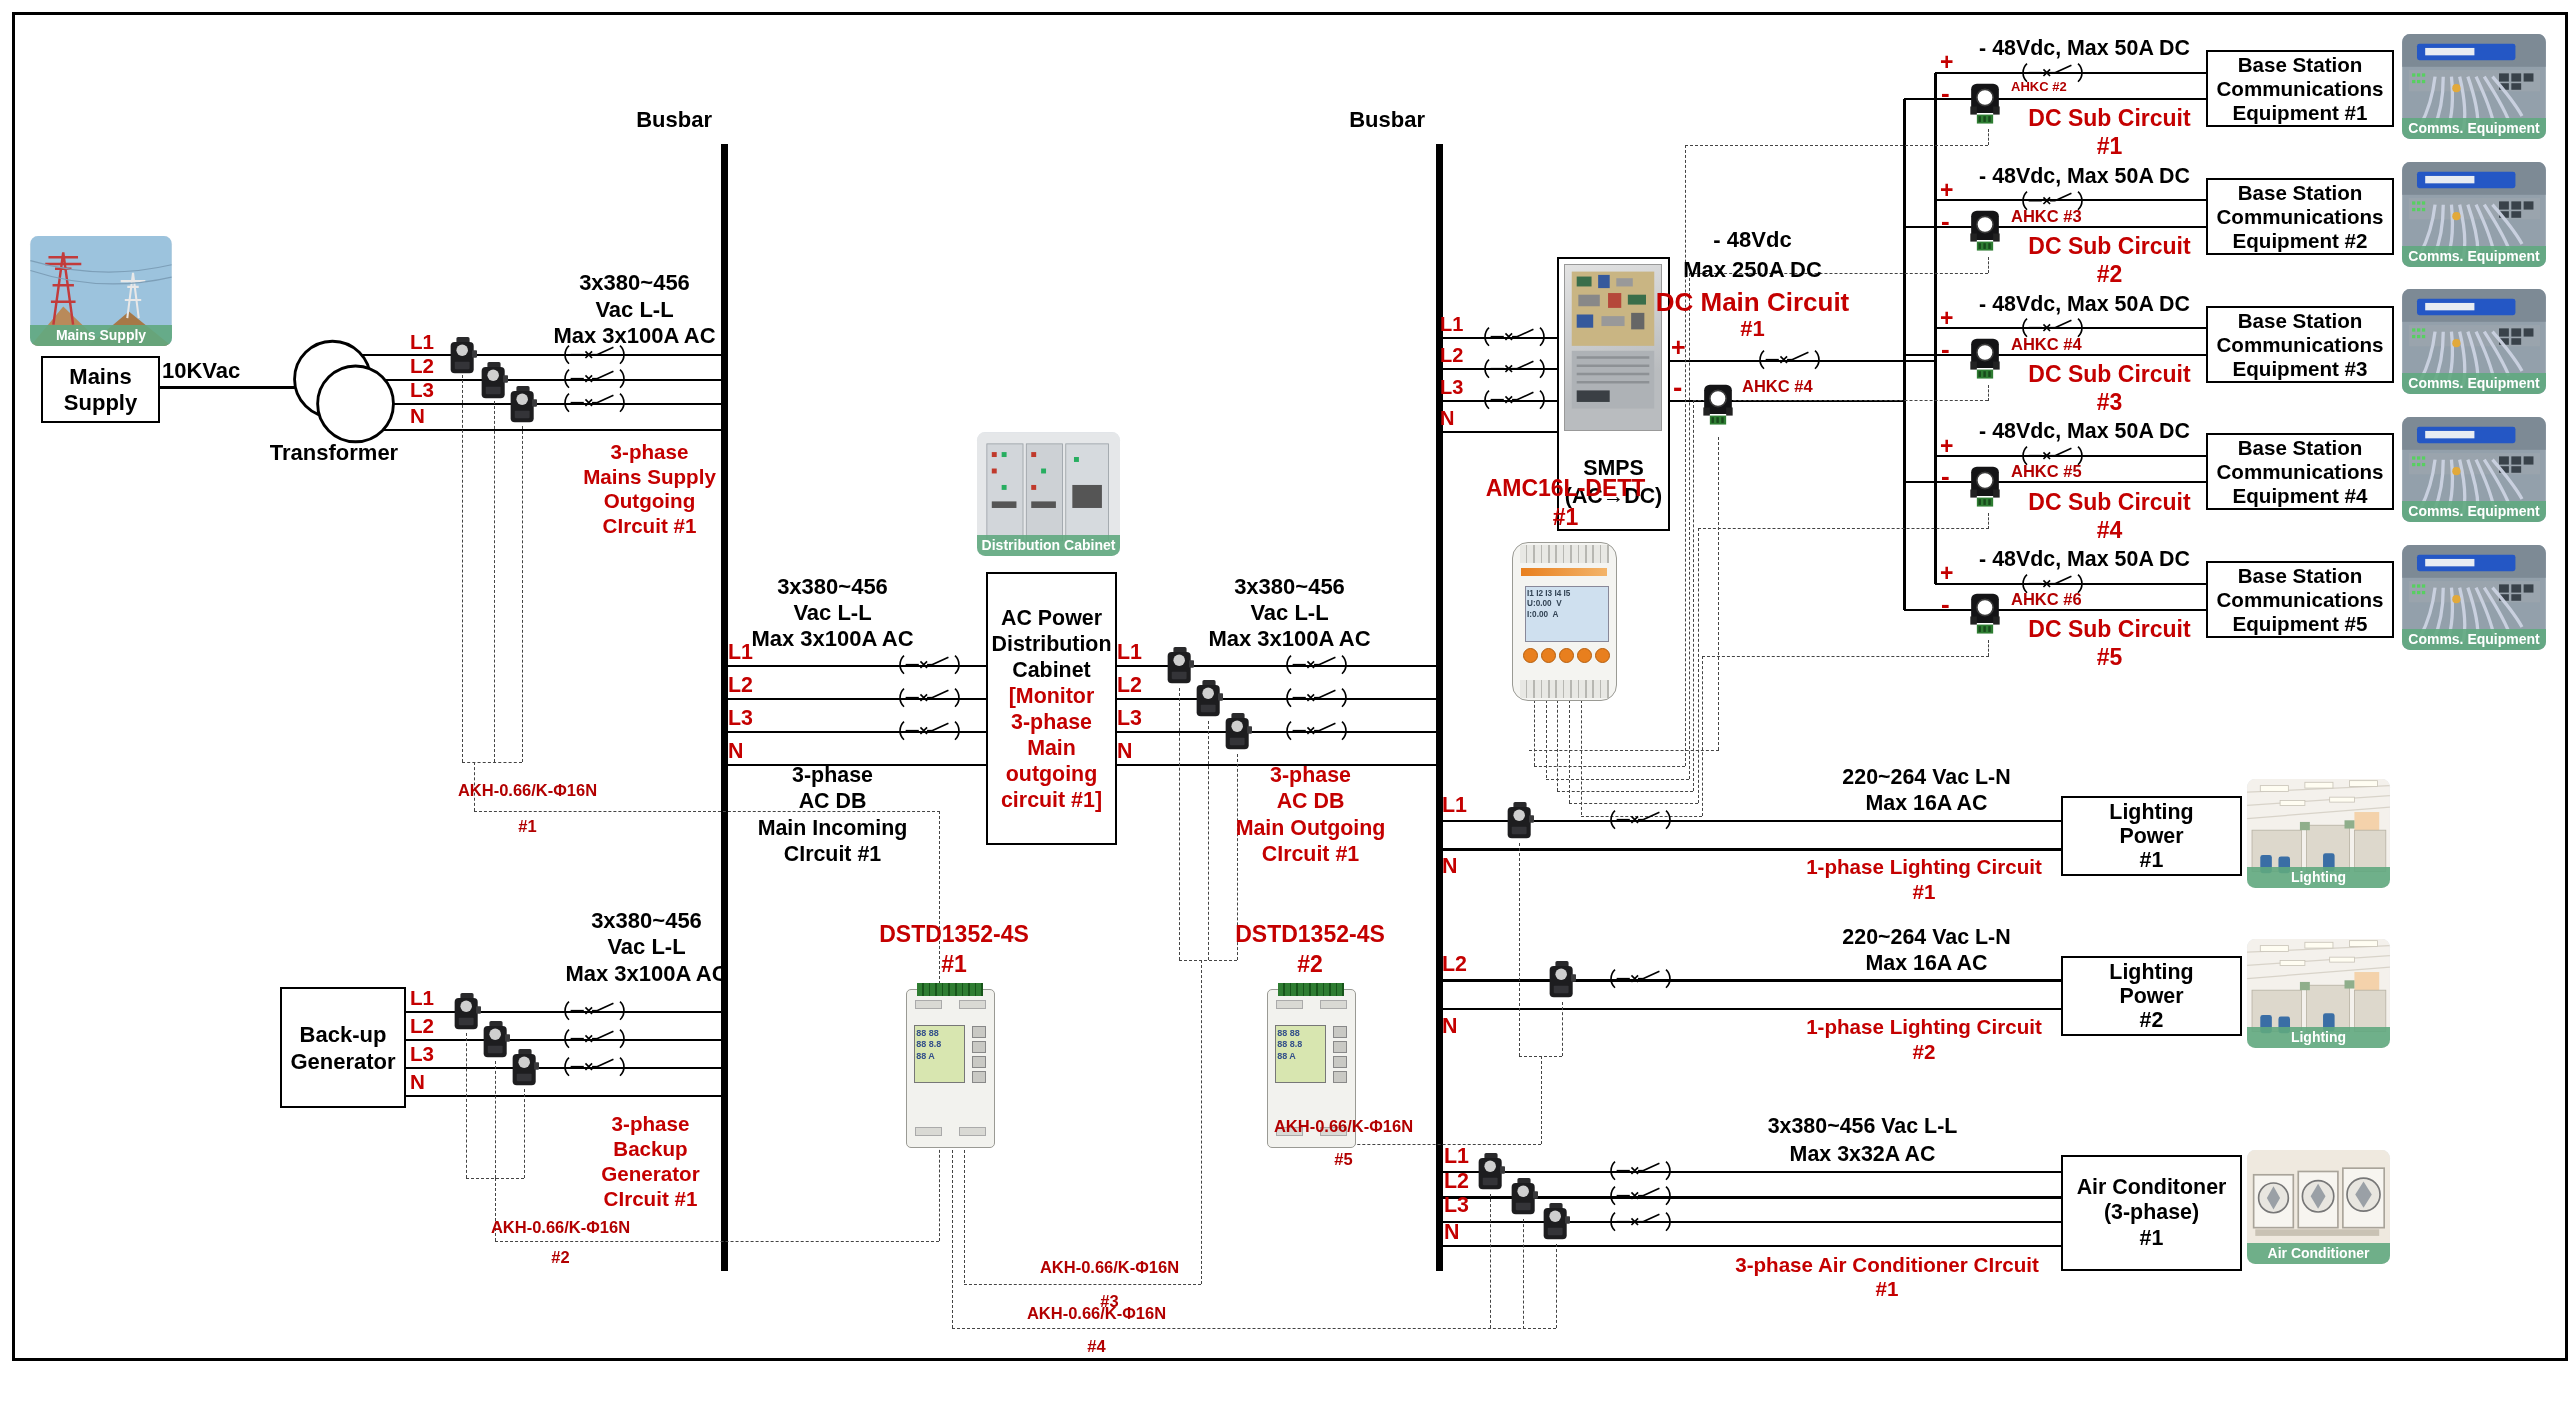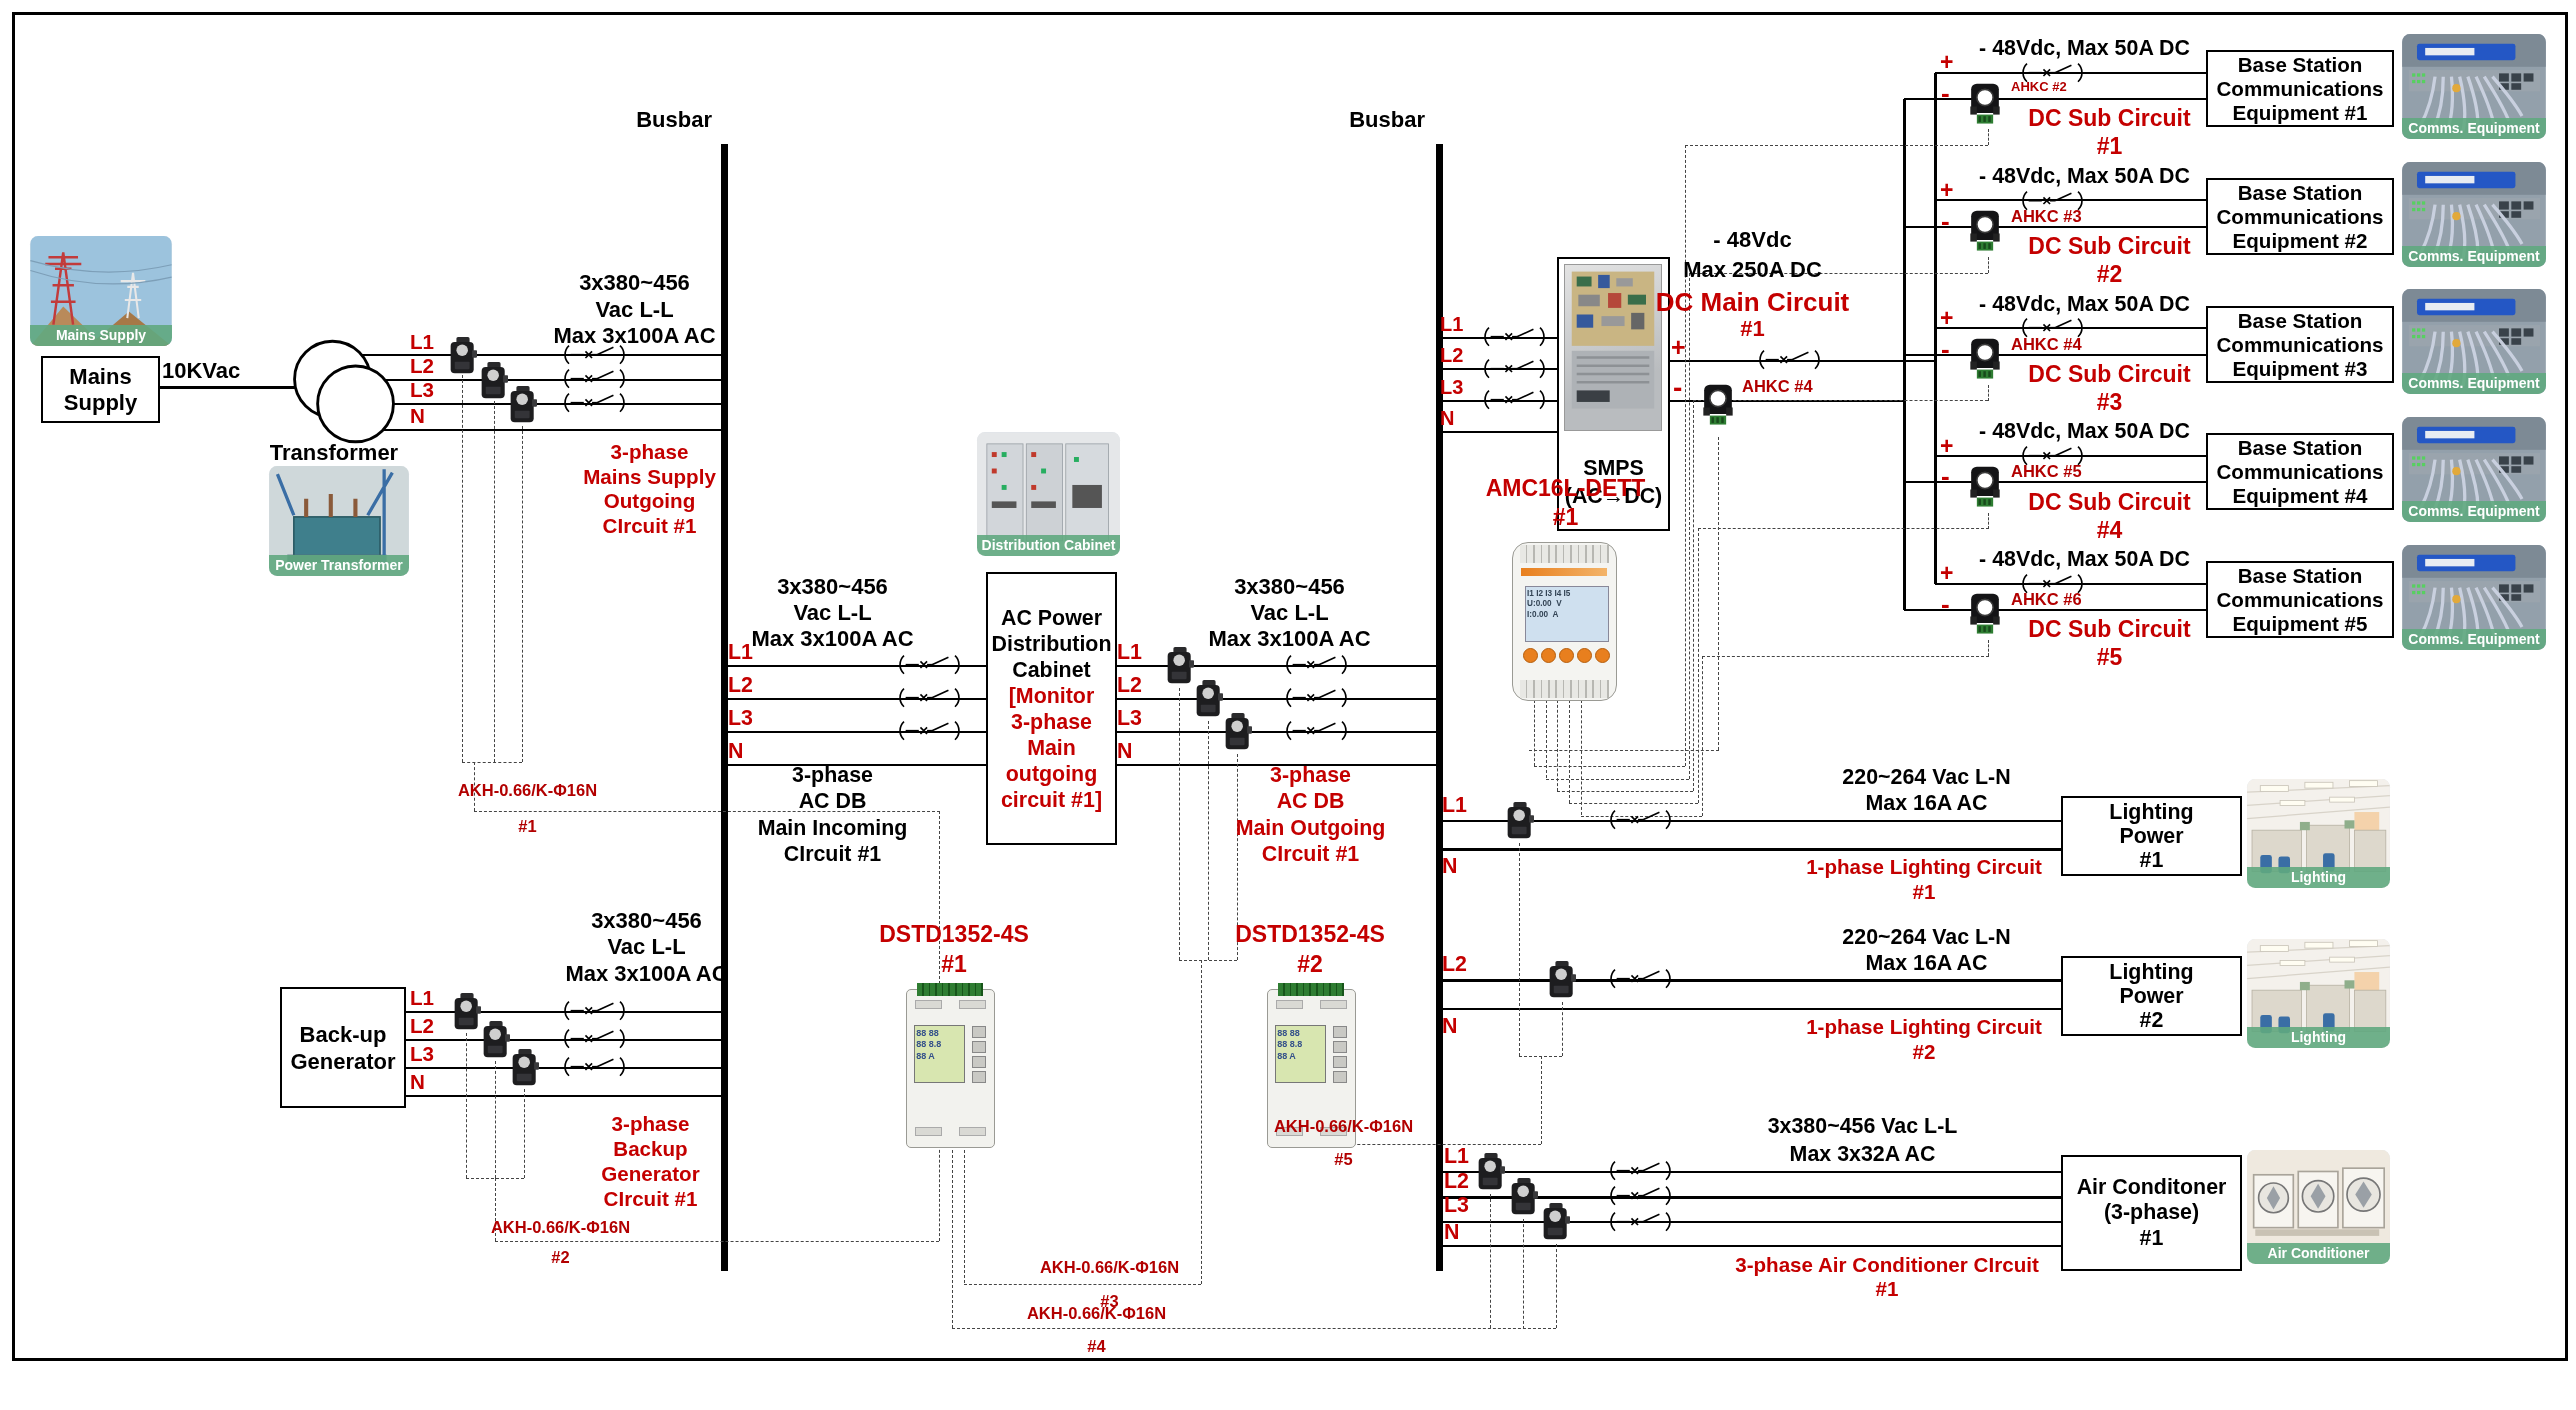--- a/index.html
+++ b/index.html
@@ -168,32 +168,20 @@
   <div class="box" style="left:41px;top:356px;width:115px;height:63px;font-size:22px;line-height:26px;">
     <div>Mains</div>
     <div>Supply</div>
   </div>
   <div class="t" style="left:162px;top:358px;font-size:22px;">10KVac</div>
   <svg style="position:absolute;left:287px;top:333px;" width="114" height="117" viewBox="0 0 138 142">
     <circle cx="55" cy="56" r="46" fill="#fff" stroke="#000" stroke-width="3.5"></circle>
     <circle cx="83" cy="86" r="46" fill="#fff" stroke="#000" stroke-width="3.5"></circle>
   </svg>
   <div class="t c" style="left:264px;top:440px;width:140px;font-size:22px;">Transformer</div>
-  <div class="photo" style="left:269px;top:466px;width:140px;height:110px;">
-    <svg width="140" height="110" viewBox="0 0 170 134">
-        <rect width="170" height="134" fill="#cfd8da"></rect>
-        <rect x="30" y="62" width="105" height="52" fill="#3f7f8c" stroke="#2a5a64" stroke-width="2"></rect>
-        <rect x="22" y="108" width="121" height="10" fill="#55707a"></rect>
-        <line x1="45" y1="62" x2="45" y2="40" stroke="#8a5a3a" stroke-width="5"></line>
-        <line x1="75" y1="62" x2="75" y2="34" stroke="#8a5a3a" stroke-width="5"></line>
-        <line x1="105" y1="62" x2="105" y2="40" stroke="#8a5a3a" stroke-width="5"></line>
-        <path d="M10 10 L30 60 M150 8 L120 60 M140 4 L140 120" stroke="#3a6ea5" stroke-width="4" fill="none"></path>
-      </svg>
-    <div class="cap">Power Transformer</div>
-  </div>
   <div class="t red" style="left:410px;top:330px;font-size:20.6px;">L1</div>
   <div class="t red" style="left:410px;top:354px;font-size:20.6px;">L2</div>
   <div class="t red" style="left:410px;top:378px;font-size:20.6px;">L3</div>
   <div class="t red" style="left:410px;top:404px;font-size:20.6px;">N</div>
   <div class="ctc" style="left:449px;top:337px;"><svg width="28" height="38" viewBox="0 0 34 46">
         <rect x="9" y="0" width="16" height="9" rx="2" fill="#2a2a2c"></rect>
         <rect x="2" y="6" width="28" height="38" rx="5" fill="#1d1d1f"></rect>
         <circle cx="16" cy="16" r="7" fill="#cfcfcf"></circle>
         <rect x="28" y="16" width="6" height="9" rx="1" fill="#3a3a3c"></rect>
         <rect x="7" y="30" width="18" height="9" rx="1" fill="#343438"></rect>

